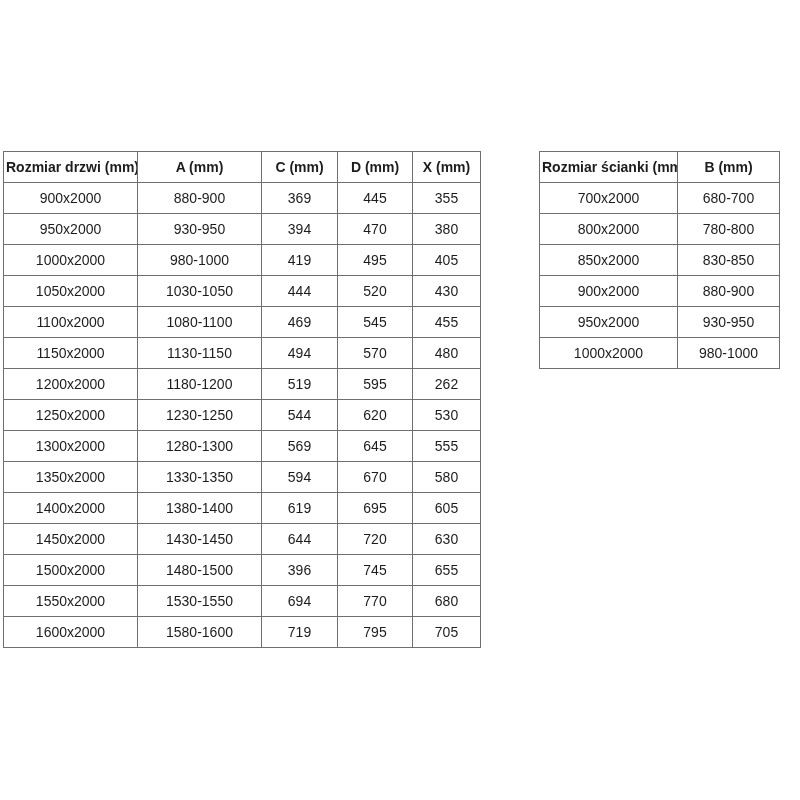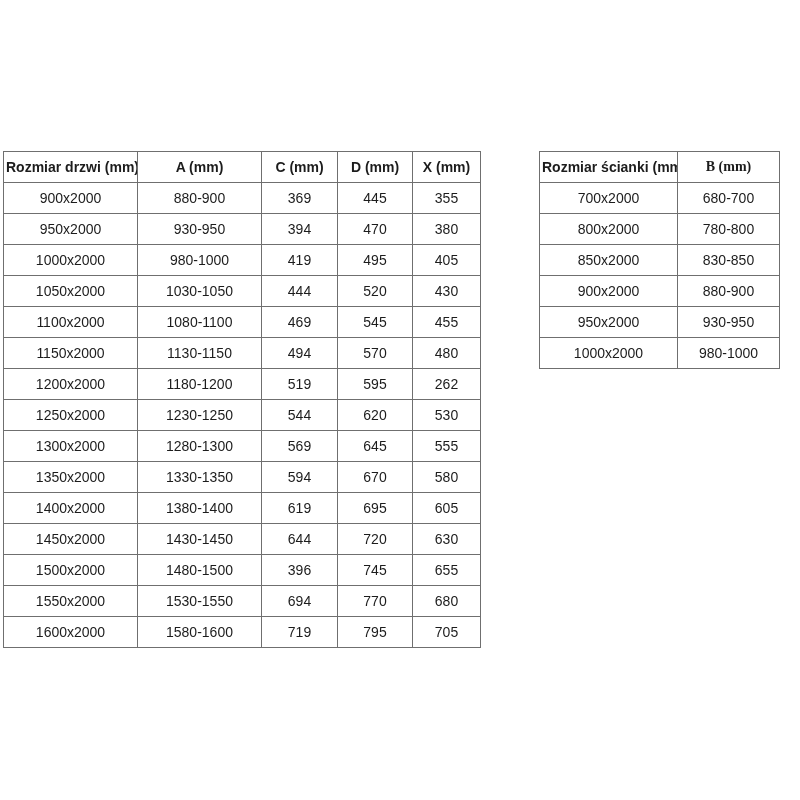--- a/index.html
+++ b/index.html
@@ -36,21 +36,21 @@
   #door-table { left: 3px;  top: 151px; width: 477px; }
   #wall-table { left: 539px; top: 151px; width: 240px; }
 
   
   #door-table th:nth-child(1) { width: 134px; }
   #door-table th:nth-child(2) { width: 124px; }
   #door-table th:nth-child(3) { width: 76px; }
   #door-table th:nth-child(4) { width: 75px; }
   #door-table th:nth-child(5) { width: 68px; margin-left: 35px; }
   #wall-table th:nth-child(1) { width: 138px; }
-  #wall-table th:nth-child(2) { width: 102px; font-family: Liberation Serif, serif; }
+  #wall-table th:nth-child(2) { width: 102px; }
 </style>
 </head>
 <body>
 
 <div class="page">
   <table id="door-table" class="spec">
       <thead>
         <tr>
           <th>Rozmiar drzwi (mm)</th>
           <th>A (mm)</th>

